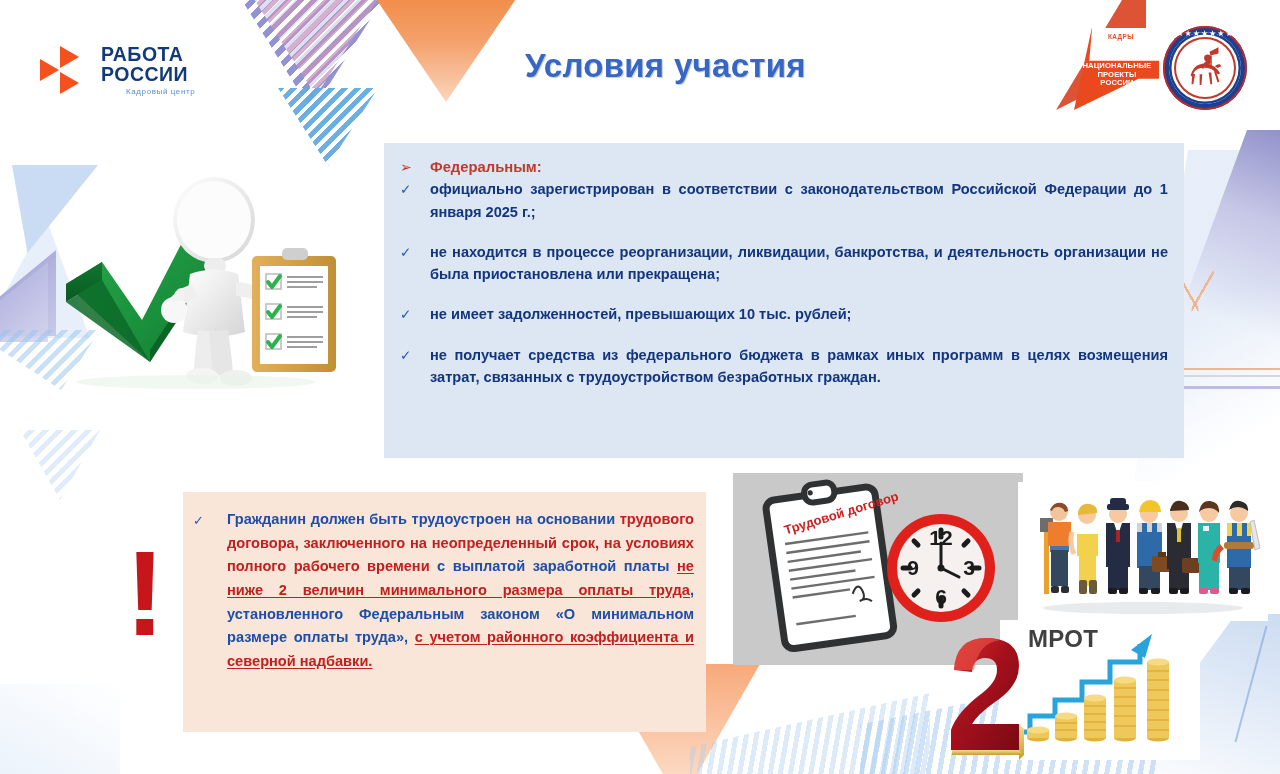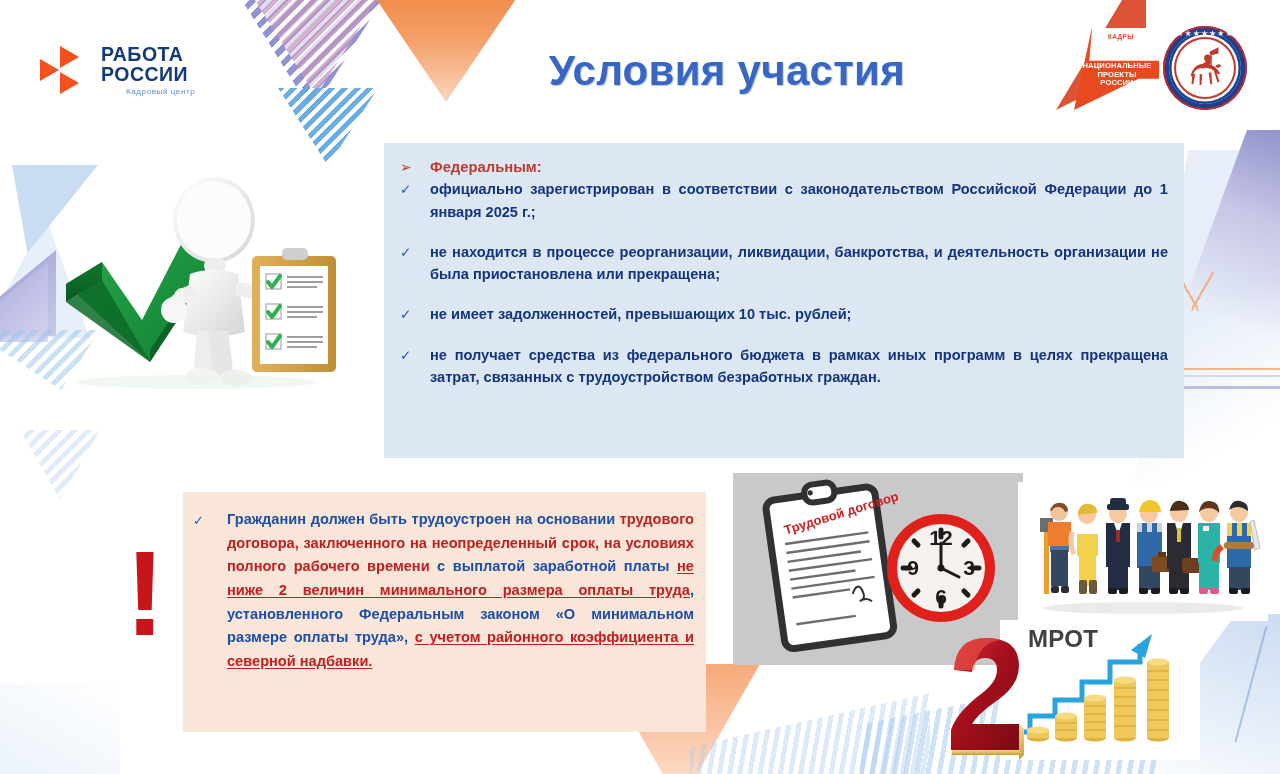--- a/index.html
+++ b/index.html
@@ -166,22 +166,22 @@
   .logo-mark i.t3{ top:25px; left:20px; }
   .logo-words{ line-height:1.02; }
   .logo-words .l1, .logo-words .l2{
     font-size:19.5px; font-weight:bold; color:#123a7a; letter-spacing:.5px;
   }
   .logo-words .sub{
     font-size:8px; color:#5b8fd0; letter-spacing:.6px; margin-top:3px;padding-left:25px;
   }
 
   .slide-title{
-    position:absolute; top:47px; left:0; width:1280px; text-align:right;
-    font-size:42px; font-weight:bold; color:#3766c4;
+    position:absolute; top:47px; left:0; width:1280px; text-align:left;
+    font-size:33px; font-weight:bold; color:#3766c4;
     letter-spacing:.3px;
     text-shadow: 1px 1px 0 rgba(180,195,225,.85);
   }
   .title-wrap{ position:absolute; top:47px; left:525px; width:380px; text-align:center; }
   .title-wrap .slide-title{ position:static; width:auto; }
 
   
   .np-logo{ position:absolute; top:28px; left:1074px; width:85px; height:82px; }
   .np-poly{
     position:absolute; inset:0;
@@ -488,21 +488,21 @@
 
   <div class="line">
     <div class="bullet-check">✓</div>
     <div class="txt nojust">не имеет задолженностей, превышающих 10 тыс. рублей;</div>
   </div>
 
   <div class="gap-md"></div>
 
   <div class="line">
     <div class="bullet-check">✓</div>
-    <div class="txt">не получает средства из федерального бюджета в рамках иных программ в целях прекращена затрат, связанных с трудоустройством безработных граждан.</div>
+    <div class="txt">не получает средства из федерального бюджета в рамках иных программ в целях возмещения затрат, связанных с трудоустройством безработных граждан.</div>
   </div>
 </div>
 
 <div class="excl">!</div>
 
 <div class="box-citizen">
   <div class="line">
     <div class="bullet-check">✓</div>
     <div class="ctext">
       <span class="b">Гражданин должен быть трудоустроен на основании </span><span class="r">трудового договора, заключенного на неопределенный срок, на условиях полного рабочего времени</span><span class="b"> с выплатой заработной платы </span><span class="ru">не ниже 2 величин минимального размера оплаты труда</span><span class="b">, установленного Федеральным законом «О минимальном размере оплаты труда», </span><span class="ru">с учетом районного коэффициента и северной надбавки.</span>

